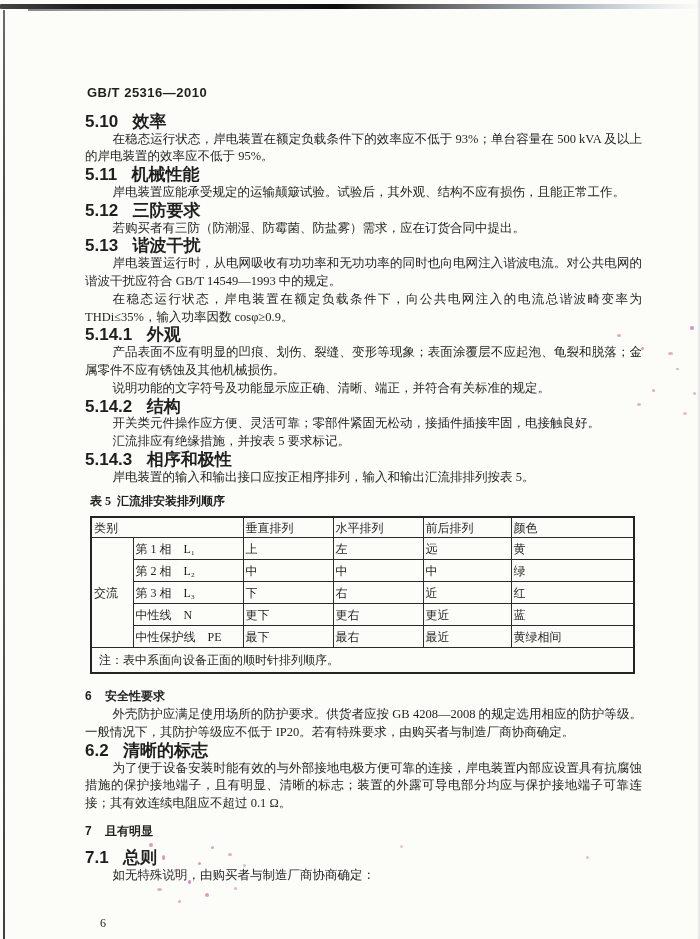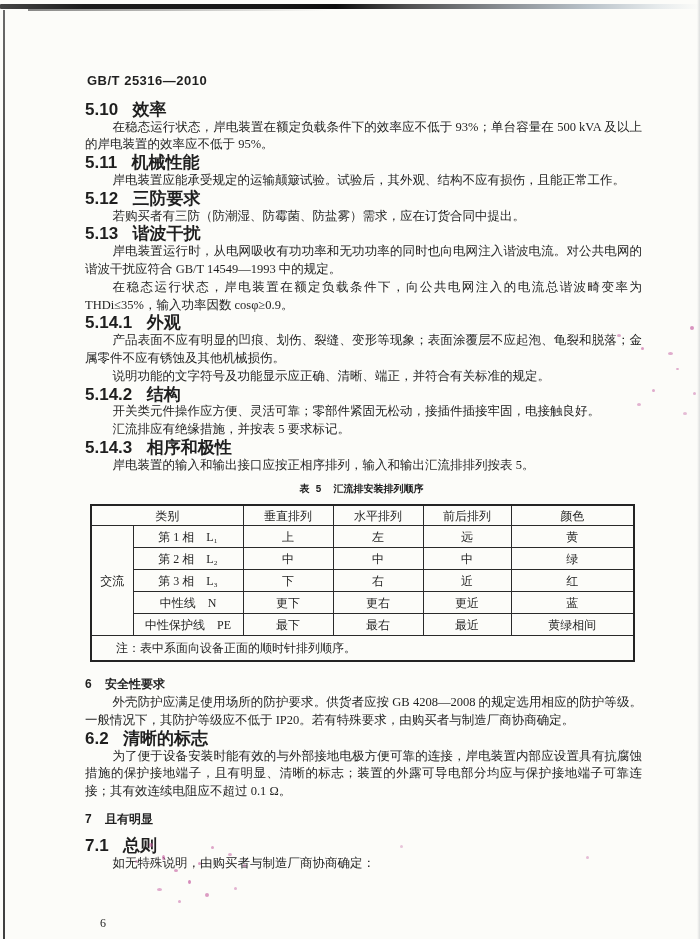--- a/index.html
+++ b/index.html
@@ -27,21 +27,21 @@
     position:absolute;left:3px;top:10px;width:2px;height:929px;
     background:linear-gradient(to bottom, rgba(70,70,70,.8), #4a4a4a 20%, #565656 60%, #3f3f3f 100%);
   }
   .edge-right{
     position:absolute;right:0;top:0;width:3px;height:939px;
     background:linear-gradient(to left, rgba(160,165,170,.35), rgba(160,165,170,0));
   }
 
   
   .content{
-    position:absolute;left:85px;top:72px;width:557px;
+    position:absolute;left:85px;top:84px;width:557px;
     font-size:12.5px;line-height:17.8px;
     text-align:justify;
   }
   .doc-code{
     font-family:"Liberation Sans", sans-serif;
     font-weight:bold;font-size:13px;letter-spacing:.5px;
     margin:0 0 11px 2px;text-align:left;
   }
   p.body{margin:0;text-indent:2.2em;}
   .h1,.h2,.h3{
@@ -54,39 +54,39 @@
   .h2 .num,.h3 .num{margin-right:.85em;}
 
   .mt-table{margin-top:6px;}
   .mt-h6{margin-top:14px;}
   .mt-h61{margin-top:9px;}
   .mt-h7{margin-top:10px;}
   .mt-h71{margin-top:8px;}
 
   
   .tbl-caption{
-    width:543px;margin-left:5px;text-align:center;
-    font-family:Liberation Mono, monospace;font-weight:bold;font-size:10px;
+    width:543px;margin-left:5px;
+    font-family:Liberation Serif, serif;font-weight:bold;font-size:12px;
     line-height:17.8px;
   }
   table.t5{
     width:543px;margin-left:5px;margin-top:6px;
     border-collapse:collapse;
     font-size:12px;line-height:14px;
     table-layout:fixed;
   }
   table.t5 td,table.t5 th{
     border:1px solid #2a2a2a;
-    text-align:center;vertical-align:middle;
+    text-align:left;vertical-align:middle;
     font-weight:normal;padding:0 2px;
   }
   table.t5{border:2px solid #242424;}
   tr.hdr td{height:19px;}
   tr.row td{height:21px;}
-  tr.noterow td{height:24px;text-align:left;padding-left:24px;margin-left:42px;}
+  tr.noterow td{height:24px;text-align:left;padding-left:7px;margin-left:42px;}
   .page-num{
     position:absolute;left:100px;top:916px;
     font-size:12px;line-height:14px;
   }
   
   .spk{position:absolute;border-radius:50%;background:#c45c9f;}
 </style>
 </head>
 <body>
 

